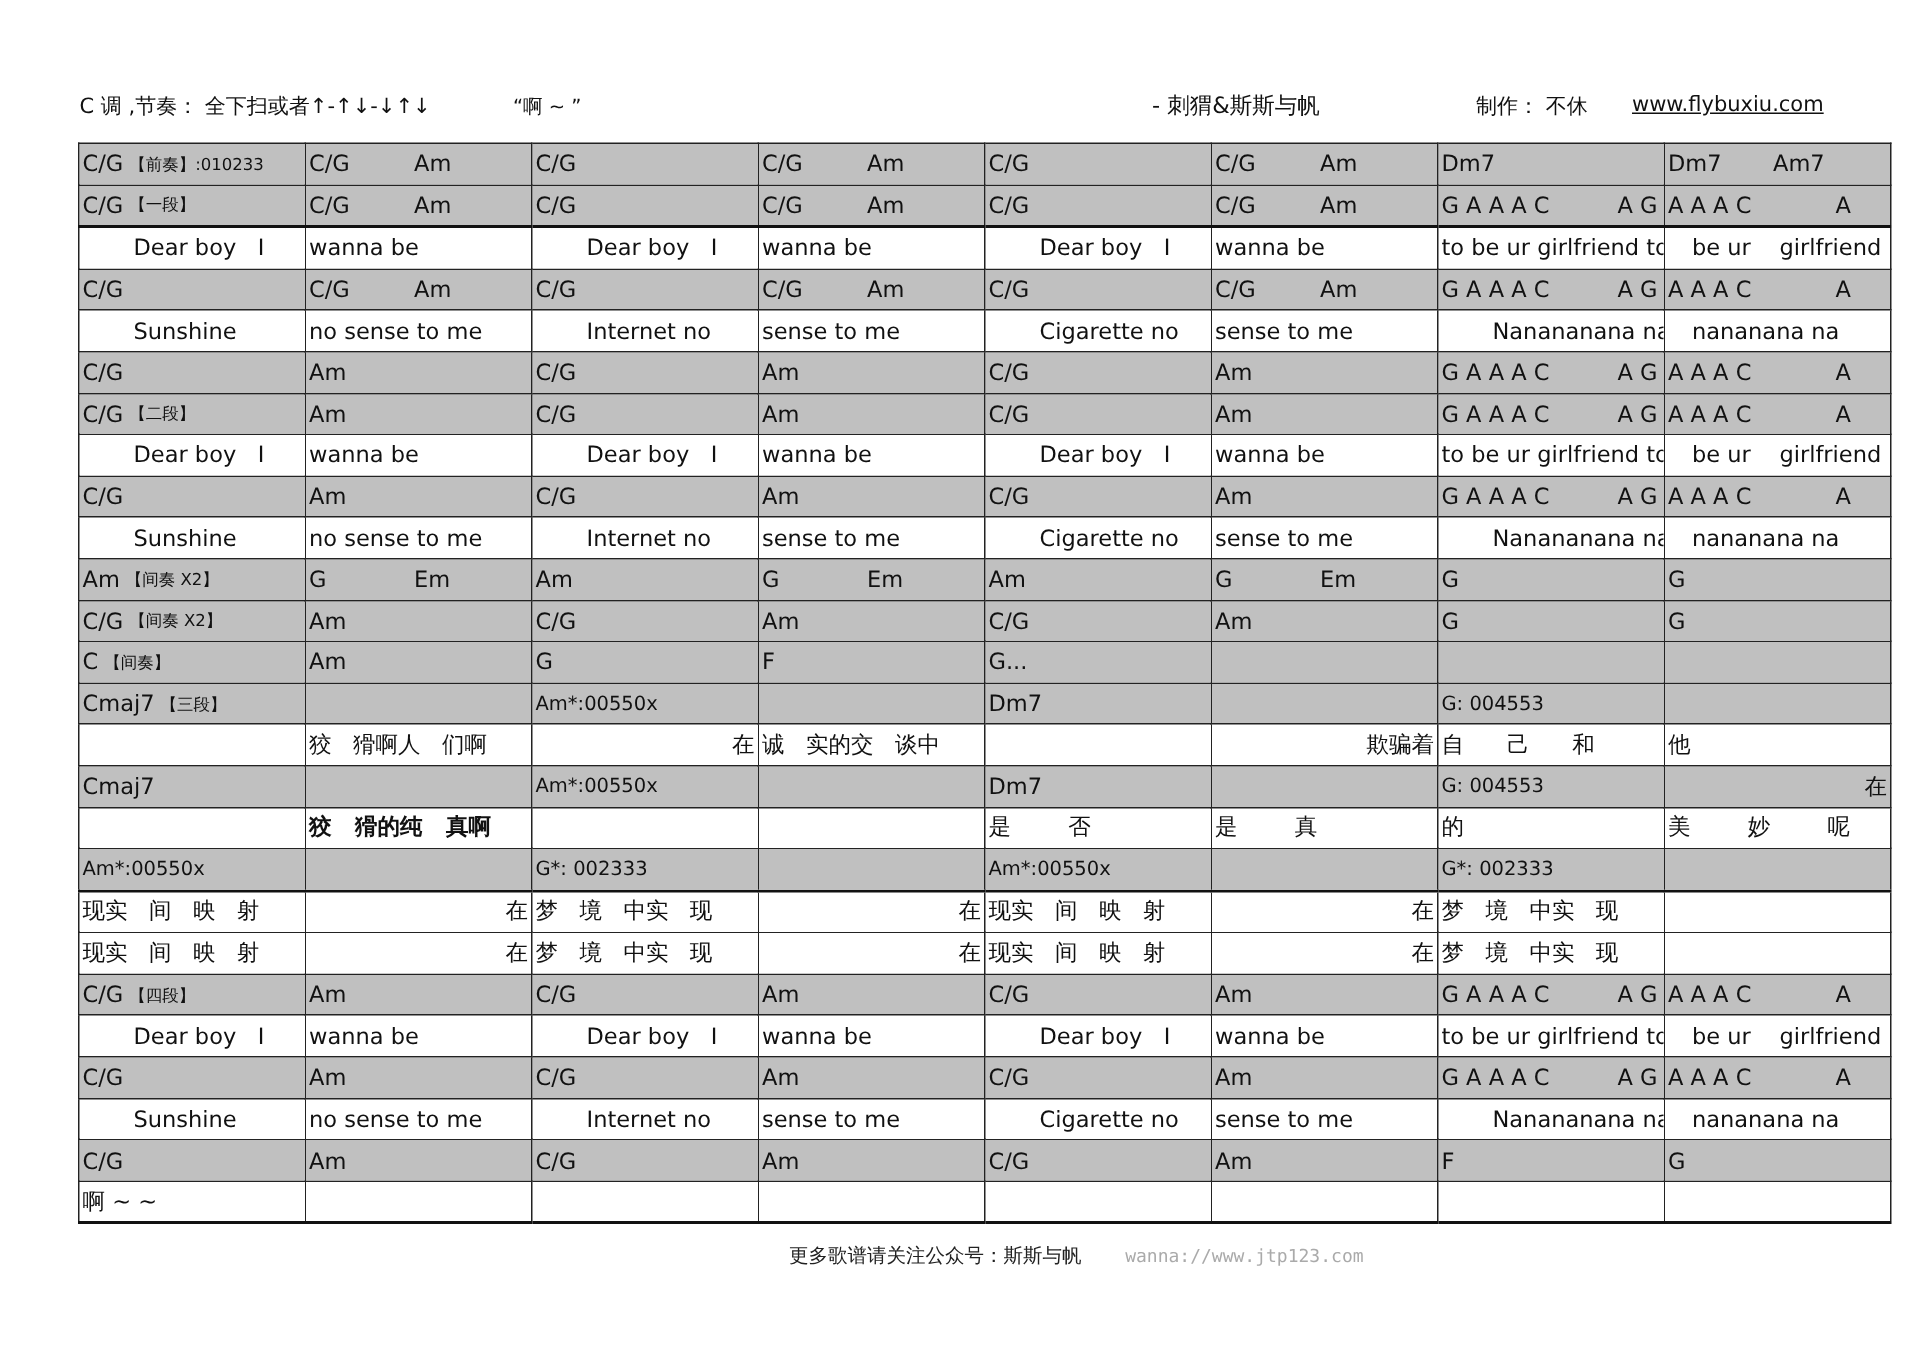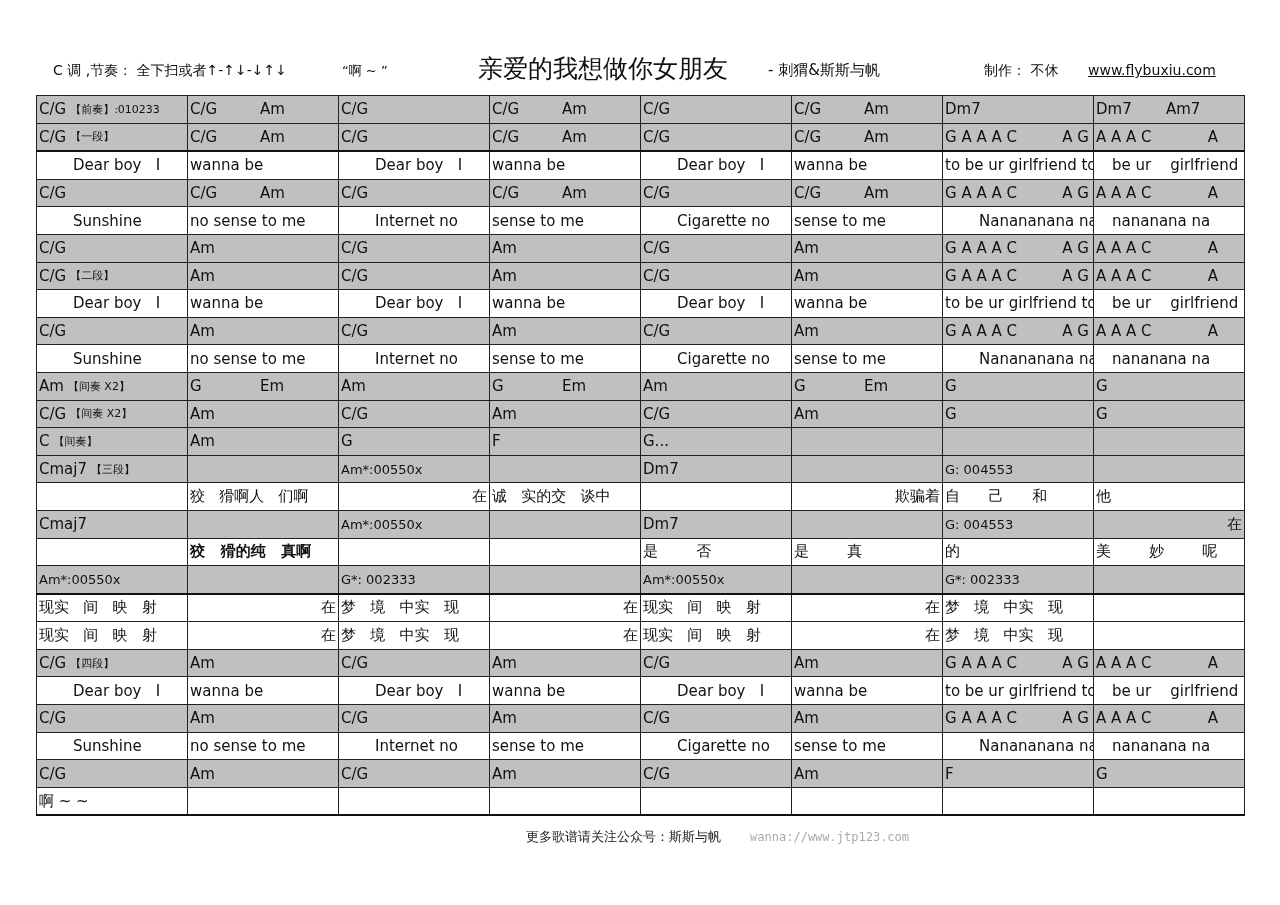--- a/index.html
+++ b/index.html
@@ -7,21 +7,21 @@
          font-family:"DejaVu Sans", "Liberation Sans", sans-serif; color:#111; }
   .header { position:absolute; left:0; top:52px; width:1108px; height:36px; }
   .hdr-item { position:absolute; white-space:nowrap; }
   #key { left:53px; top:10px; font-size:14px; }
   #hum { left:342px; top:10px; font-size:13px; }
   #title { left:478px; top:0px; font-size:25px; letter-spacing:0px; }
   #artist { left:768px; top:9px; font-size:15px; }
   #maker { left:984px; top:10px; font-size:14px; }
   #site { left:1088px; top:10px; font-size:14px; text-decoration:underline;text-align:center; }
 
-  table.sheet { position:absolute; left:36px; top:95px; width:1208px;
+  table.sheet { position:absolute; left:52px; top:95px; width:1208px;
                 border-collapse:collapse; table-layout:fixed; }
   table.sheet td { height:26.6px; border:1px solid #222; padding:0 2px;
                    white-space:nowrap; overflow:hidden; font-size:15px;
                    vertical-align:middle; position:relative; }
   tr.chord td { background:#c0c0c0; }
   tr.lyric td { background:#ffffff; }
   tr.thick td { border-top:2px solid #111; }
   tr.last td { border-bottom:2px solid #111; }
   .cell { display:flex; align-items:center; width:100%; height:100%; }
   .c-main { }
@@ -33,21 +33,20 @@
   #f-note { font-size:13px; color:#222; }
   #f-url { font-family:"DejaVu Sans Mono", "Liberation Mono", monospace;
            font-size:12px; color:#aaa; margin-left:24px; }
 </style>
 </head>
 <body>
 
 <div class="header">
   <span id="key" class="hdr-item">C 调 ,节奏： 全下扫或者↑-↑↓-↓↑↓</span>
   <span id="hum" class="hdr-item">“啊 ~ ”</span>
-  <span id="title" class="hdr-item">亲爱的我想做你女朋友</span>
   <span id="artist" class="hdr-item">- 刺猬&amp;斯斯与帆</span>
   <span id="maker" class="hdr-item">制作： 不休</span>
   <span id="site" class="hdr-item">www.flybuxiu.com</span>
 </div>
 
 <table class="sheet" id="sheet">
   <colgroup>
     <col style="width:151px">
       <col style="width:151px">
       <col style="width:151px">

